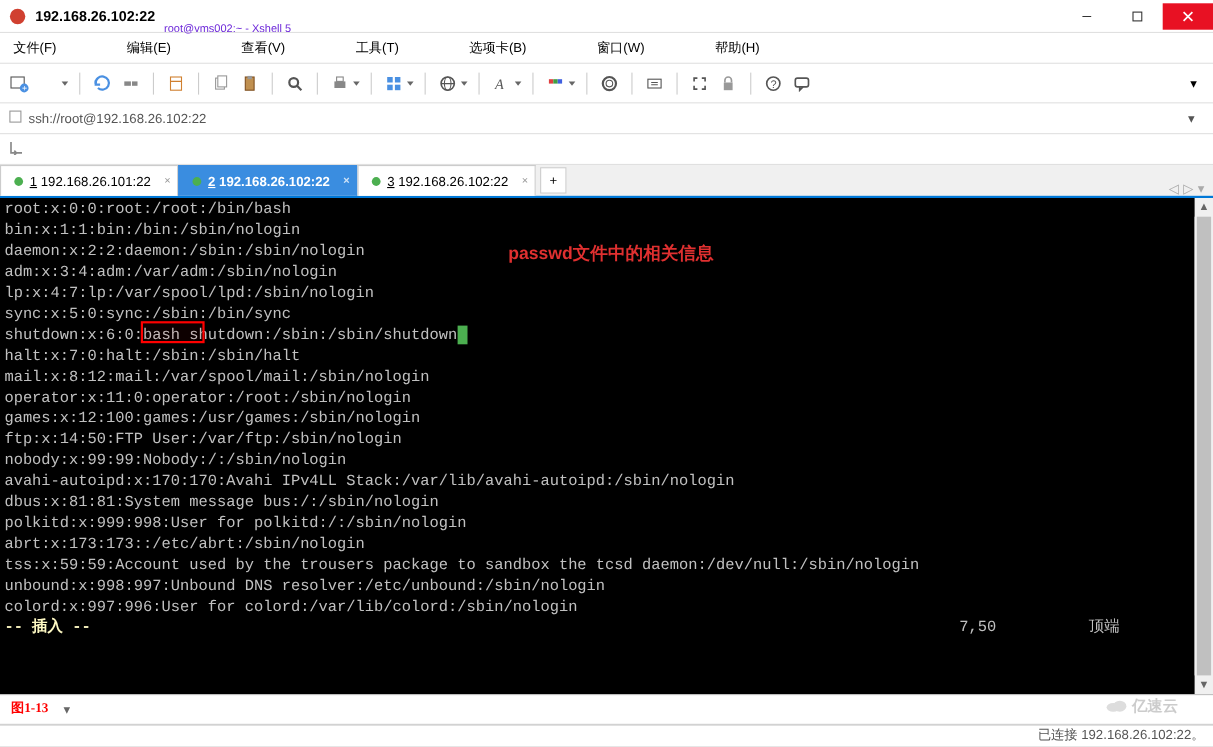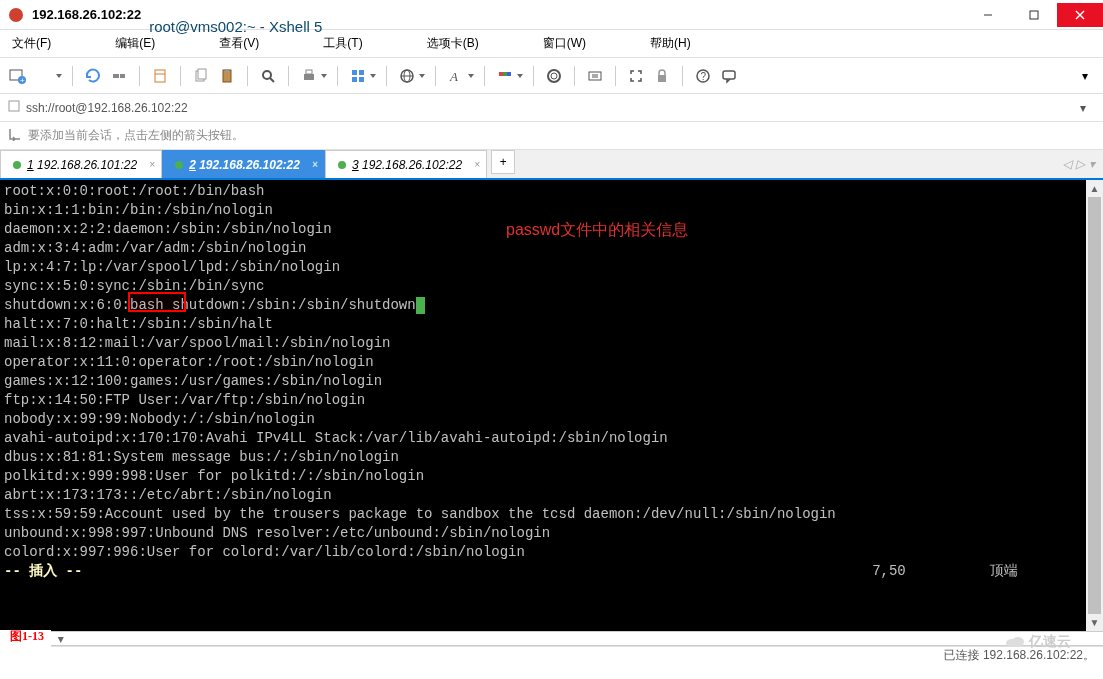--- a/index.html
+++ b/index.html
@@ -1,50 +1,50 @@
 <!DOCTYPE html>
 <html><head>
 <meta charset="utf-8">
 <style>
 * { margin: 0; padding: 0; box-sizing: border-box; }
 body { font-family: "Microsoft YaHei", Arial, sans-serif; font-size: 12px; background: #fff; width: 1103px; height: 679px; overflow: hidden; position: relative; }
 .titlebar { height: 30px; display: flex; align-items: center; background: #fff; border-bottom: 1px solid #e0e0e0; }
 .titlebar .app-icon { width: 16px; height: 16px; margin: 0 8px; }
 .titlebar .title-main { font-weight: bold; font-size: 13px; color: #000; }
-.titlebar .title-sub { color: #0c4a6e; font-size: 15px; margin-left: 8px; margin-top: 24px; }
+.titlebar .title-sub { color: #6d28d9; font-size: 10px; margin-left: 8px; margin-top: 24px; }
 .titlebar .spacer { flex: 1; }
 .winbtn { width: 46px; height: 24px; display: flex; align-items: center; justify-content: center; }
 .winbtn.close { background: #e81123; }
 .menubar { height: 28px; display: flex; align-items: center; padding: 0 4px; border-bottom: 1px solid #e0e0e0; font-size: 12px; gap: 48px; }
 .menubar .menu-item { padding: 4px 8px; cursor: default; }
 .toolbar { height: 36px; display: flex; align-items: center; padding: 0 6px; border-bottom: 1px solid #e0e0e0; gap: 2px; }
 .tb-btn { width: 24px; height: 24px; display: flex; align-items: center; justify-content: center; position: relative; }
 .tb-dropdown::after { content: ""; border-left: 3px solid transparent; border-right: 3px solid transparent; border-top: 4px solid #666; position: absolute; right: -6px; top: 10px; }
 .tb-sep { width: 1px; height: 20px; background: #ccc; margin: 0 6px; }
 .addrbar { height: 28px; display: flex; align-items: center; padding: 0 8px; border-bottom: 1px solid #e0e0e0; font-size: 12px; color: #555; gap: 6px; }
 .hintbar { height: 28px; display: flex; align-items: center; padding: 0 8px; border-bottom: 1px solid #e0e0e0; font-size: 12px; color: #888; gap: 6px; }
-.tab-strip { height: 30px; display: flex; background: #f0f0f0; border-bottom: 2px solid #0078d7; font-style: italic; }
+.tab-strip { height: 30px; display: flex; align-items: flex-end; background: #f0f0f0; border-bottom: 2px solid #0078d7; }
 .tab { height: 28px; padding: 0 24px 0 12px; display: flex; align-items: center; gap: 6px; background: #fff; border: 1px solid #ccc; border-bottom: none; position: relative; font-size: 12px; }
 .tab.active { background: #3a8de0; color: #fff; font-weight: bold; border-color: #3a8de0; }
 .tab .dot { width: 8px; height: 8px; border-radius: 50%; background: #4CAF50; }
 .tab .tab-x { position: absolute; right: 6px; font-size: 10px; color: #999; }
 .tab.active .tab-x { color: #cfe3f7; }
 .tab-add { width: 24px; height: 24px; margin: 0 4px 2px 4px; border: 1px solid #ccc; display: flex; align-items: center; justify-content: center; background: #fff; }
 .tab-nav { margin-left: auto; padding: 0 8px; color: #aaa; display: flex; gap: 4px; align-items: center; }
 .terminal-wrap { position: relative; height: 451px; }
 .terminal { background: #000; color: #c0c0c0; font-family: "Consolas", "Courier New", monospace; font-size: 14px; line-height: 19px; padding: 2px 4px; height: 100%; overflow: hidden; white-space: pre; position: relative; }
 .terminal .bold { color: #fef9c3; font-weight: bold; }
 .highlight-box { position: absolute; border: 2px solid red; background: rgba(255,0,0,0.05); pointer-events: none; }
-.red-annotation { color: #e03030; font-weight: normal; position: absolute; font-size: 16px; font-family: "Microsoft YaHei", sans-serif; margin-left: 44px; }
+.red-annotation { color: #e03030; font-weight: bold; position: absolute; font-size: 16px; font-family: "Microsoft YaHei", sans-serif; }
 .cursor-block { display: inline-block; width: 9px; height: 17px; background: #4CAF50; vertical-align: middle; }
 .scrollbar-v { position: absolute; right: 0; top: 0; bottom: 0; width: 17px; background: #f0f0f0; display: flex; flex-direction: column; }
 .scrollbar-v .arrow { height: 17px; display:flex; align-items:center; justify-content:center; font-size:10px; color:#666; }
 .scrollbar-v .track { flex: 1; background: #f0f0f0; position: relative; }
 .scrollbar-v .thumb { position: absolute; left:2px; right:2px; top: 0; height: 100%; background: #c0c0c0; }
-.inputbar { height: 15px; display: flex; align-items: center; border-top: 1px solid #ccc; border-bottom: 1px solid #ccc; font-size: 12px; }
+.inputbar { height: 28px; display: flex; align-items: center; border-top: 1px solid #ccc; border-bottom: 1px solid #ccc; font-size: 12px; }
 .inputbar .left-label { padding: 0 6px; background: #fff; color: #666; position: relative; }
 .inputbar .left-label .fig { color: red; font-weight: bold; position: absolute; left: 10px; top: -2px; font-family: "Microsoft YaHei"; }
 .inputbar .input-field { flex: 1; border: none; outline: none; padding: 0 6px; color: #888; height: 100%; }
 .inputbar .dropdown-btn { width: 20px; display:flex; align-items:center; justify-content:center; color:#666; }
 .statusbar { height: 24px; display: flex; align-items: flex-end; padding: 0 8px; font-size: 12px; color: #555; gap: 14px; border-top: 1px solid #e0e0e0; flex-direction: column; }
 .statusbar .spacer { flex: 1; }
 .statusbar .stat-item { display: flex; align-items: center; gap: 4px; }
 .logo-watermark { position: absolute; right: 32px; bottom: 28px; color: #ccc; font-size: 14px; font-weight: bold; display:flex; align-items:center; gap:4px; }
 u { text-decoration: underline; }
 </style>
@@ -225,21 +225,20 @@
       </svg></span>
   <span>ssh://root@192.168.26.102:22</span>
   <span style="flex:1"></span>
   <div class="tb-btn">▾</div>
 </div>
 
 <div class="hintbar">
   <span><svg width="14" height="14">
         <path d="M2 2 L2 12 L7 12 M5 10 L7 12 L5 14 M7 12 L12 12" fill="none" stroke="#888" stroke-width="1.5"></path>
       </svg></span>
-  <span>要添加当前会话，点击左侧的箭头按钮。</span>
 </div>
 
 <div class="tab-strip">
   <div class="tab">
     <span class="dot"></span>
     <span><u>1</u> <span>192.168.26.101:22</span></span>
     <span class="tab-x">×</span>
   </div>
   <div class="tab active">
     <span class="dot"></span>

